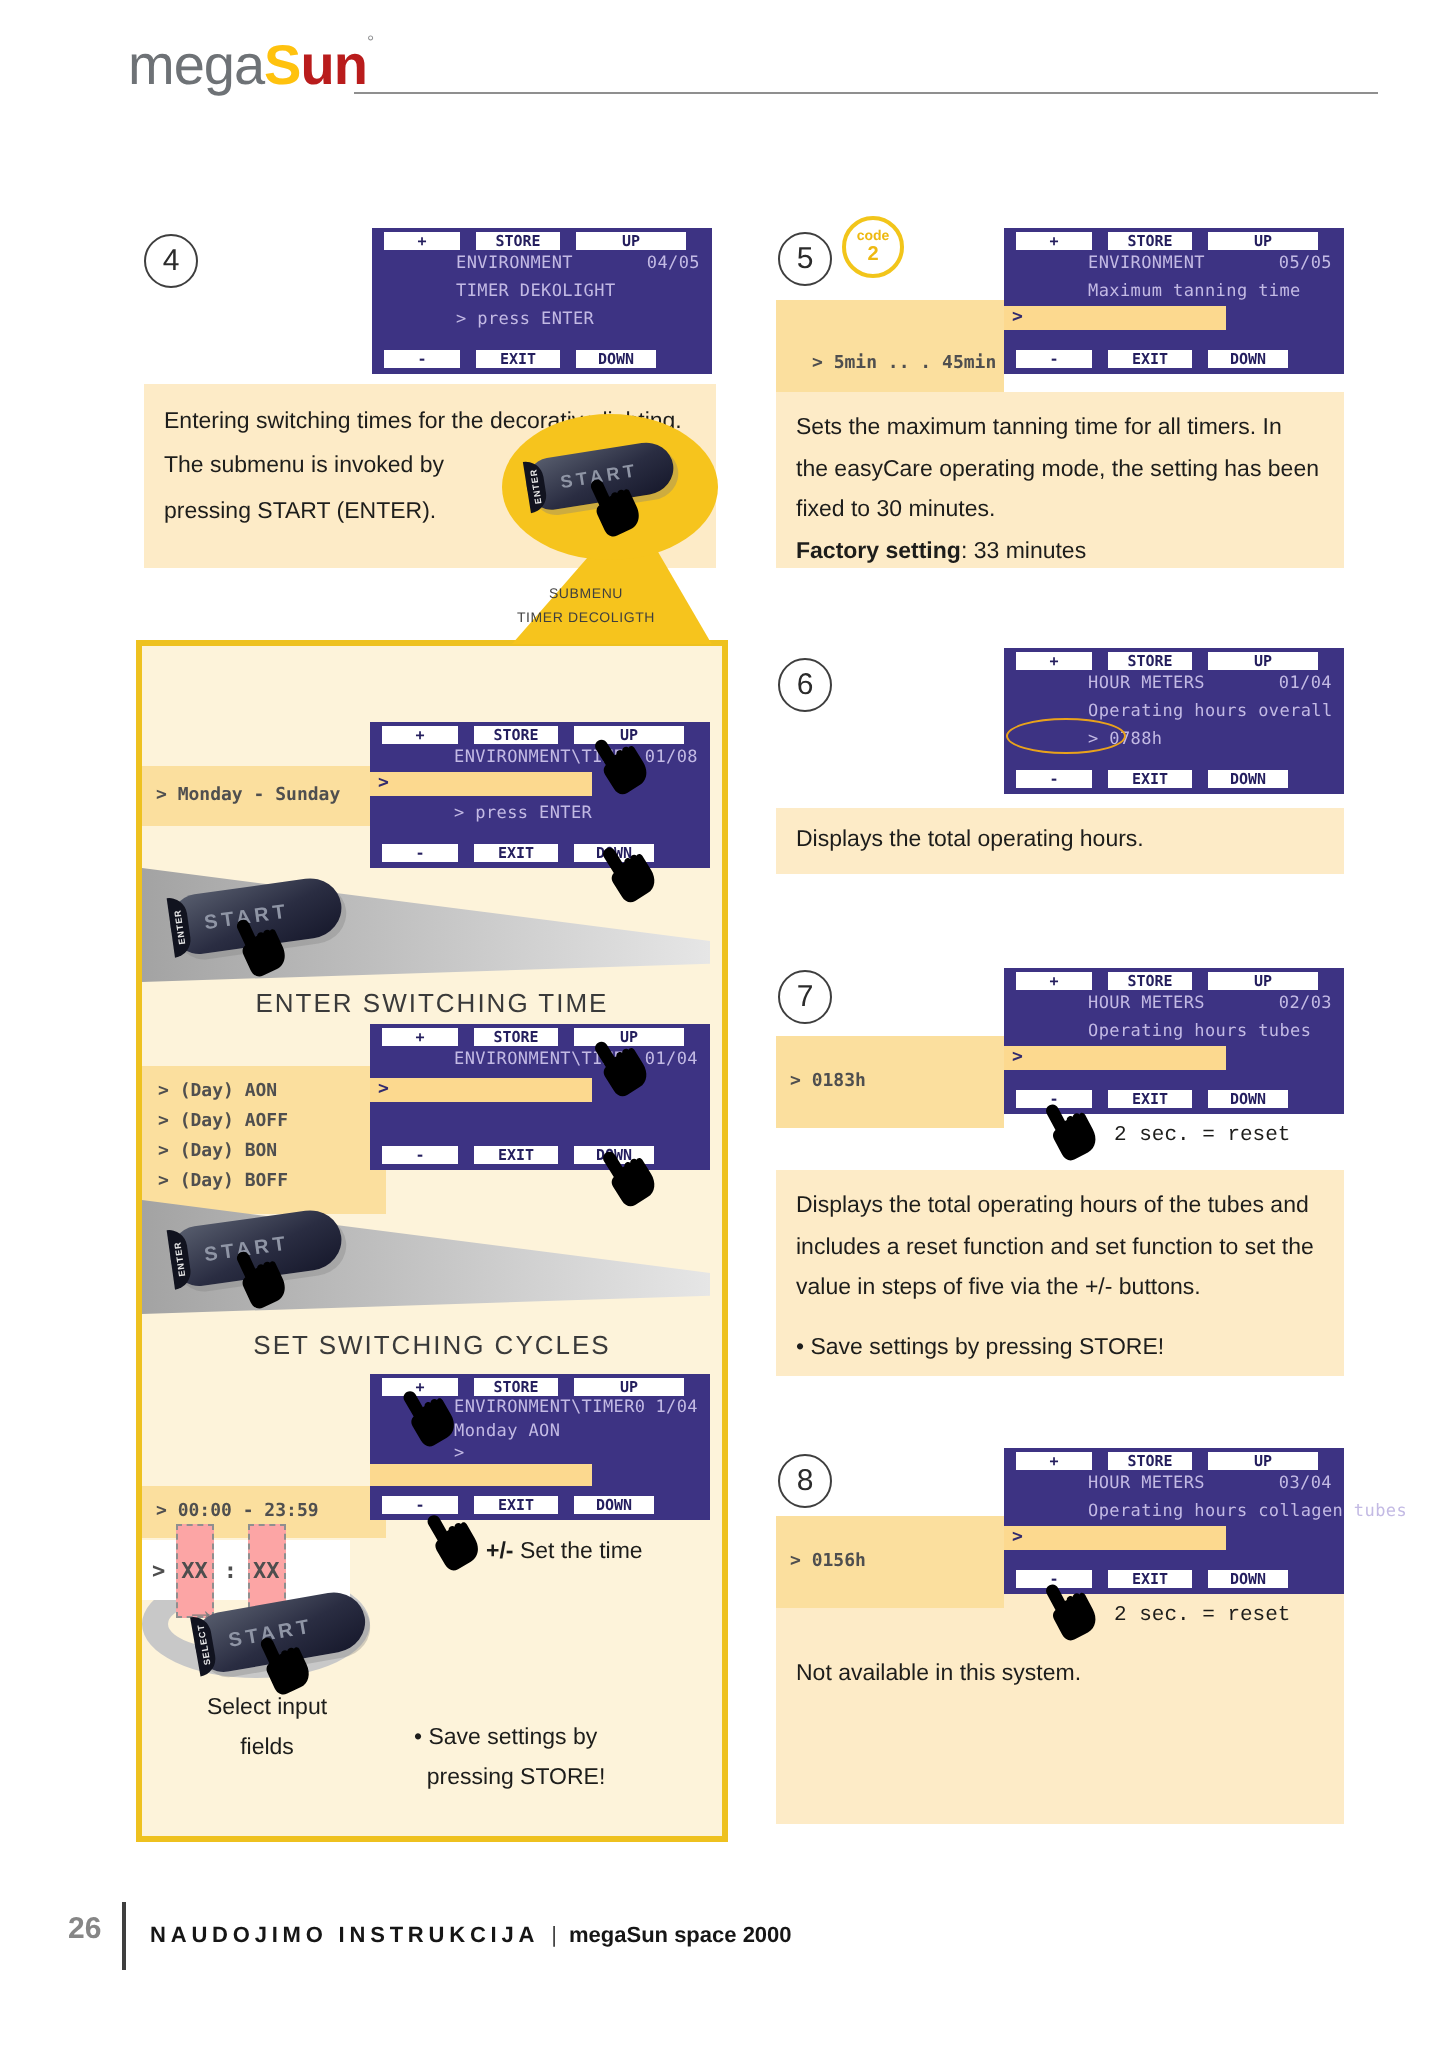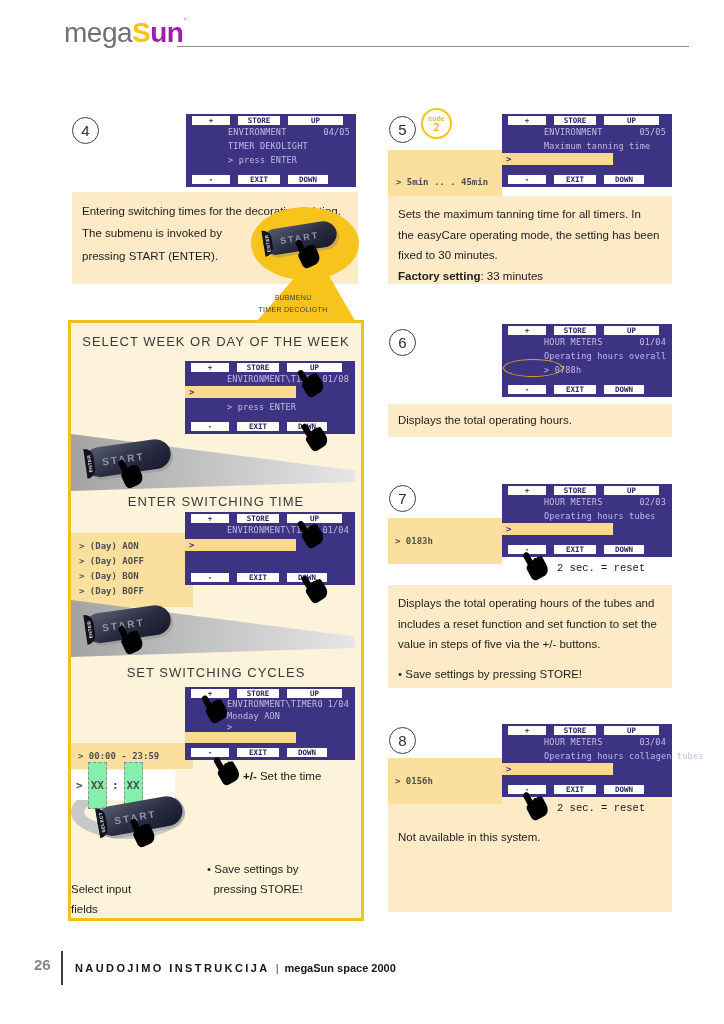--- a/index.html
+++ b/index.html
@@ -3,21 +3,21 @@
 <meta charset="utf-8">
 <style>
   html,body{margin:0;padding:0;background:#e8e8e8;}
   .page{position:relative;width:724px;height:1024px;background:#ffffff;margin:0 auto;
         font-family:"Liberation Sans",sans-serif;overflow:hidden;}
 
   
   .logo{position:absolute;left:64px;top:16px;font-size:28px;letter-spacing:-0.5px;}
   .logo .p1{color:#6e7276;font-weight:400;}
   .logo .p2{color:#ffc20e;font-weight:bold;}
-  .logo .p3{color:#a21caf;font-weight:bold;}
+  .logo .p3{color:#b91c1c;font-weight:bold;}
   .logo .mk{color:#8f9092;font-size:9px;vertical-align:18px;font-weight:400;}
   .hline{position:absolute;left:177px;top:46px;width:512px;height:1px;background:#8f8f8f;}
 
   
   .numc{position:absolute;width:25px;height:25px;border:1.6px solid #3e3e3e;border-radius:50%;
         text-align:center;line-height:25px;font-size:15px;color:#2b2b2b;background:#fff;box-sizing:content-box;}
 
   
   .code-badge{position:absolute;left:421px;top:108px;width:31px;height:31px;border:2.5px solid #f2c51a;
         border-radius:50%;color:#eeb911;text-align:center;box-sizing:border-box;background:#fff;z-index:2;}
@@ -36,21 +36,21 @@
   .lbar{position:absolute;left:0;width:107px;height:12px;background:#fcd98f;color:#312a6e;
         font:bold 9px "DejaVu Sans Mono",monospace;line-height:12px;padding-left:4px;}
   .oval{position:absolute;left:1px;top:35px;width:60px;height:18px;border:1.5px solid #e9a21b;
         border-radius:50%;box-sizing:border-box;}
 
   
   .tbox{position:absolute;background:#fdebc7;color:#1d1d1b;font-size:11.5px;line-height:1.8;
         padding:8px 10px;box-sizing:border-box;}
   .pre{white-space:pre-line;}
   .band{position:absolute;background:#fbdf9e;color:#4f4f4f;font:bold 9px "DejaVu Sans Mono",monospace;z-index:1;}
-  .band.bl{display:flex;align-items:flex-end;padding:0 0 9px 8px;box-sizing:border-box;}
+  .band.bl{display:flex;align-items:flex-end;padding:0 0 9px 18px;box-sizing:border-box;}
   .band.bc{display:flex;align-items:center;padding-left:7px;box-sizing:border-box;}
 
   
   .bigbox{position:absolute;left:68px;top:320px;width:290px;height:595px;border:3px solid #eec11f;
         background:#fdf3da;z-index:1;}
   .bhead{position:absolute;left:0;right:0;text-align:center;font-size:13px;font-weight:400;
         color:#3a3a3a;letter-spacing:1px;}
   .wedge{position:absolute;left:0;width:284px;height:57px;
         background:linear-gradient(to right,#a3a3a3,#e6e6e6);
         clip-path:polygon(0 0,100% 64%,100% 84%,0 100%);z-index:1;}
@@ -74,21 +74,21 @@
         border-radius:50%;z-index:3;}
   .funnel{position:absolute;left:256px;top:272px;width:104px;height:50px;background:#f6c41d;
         clip-path:polygon(42% 0,68% 0,96% 100%,0 100%);z-index:2;}
   .submenu{position:absolute;left:238px;top:292px;width:110px;z-index:4;text-align:center;
         font-size:7px;color:#3f3f3f;line-height:1.7;letter-spacing:0.3px;}
 
   
   .whitebox{position:absolute;left:0;top:447px;width:104px;height:30px;background:#ffffff;z-index:3;
         display:flex;align-items:center;gap:5px;padding-left:5px;box-sizing:border-box;
         font:bold 11px "DejaVu Sans Mono",monospace;color:#4e4e4e;}
-  .xxchip{background:#86efac;border:1px dashed #8f8f8f;padding:16px 2px;}
+  .xxchip{background:#fca5a5;border:1px dashed #8f8f8f;padding:16px 2px;}
   .arrow{position:absolute;font-size:15px;font-weight:bold;color:#7f7f7f;z-index:3;}
   .ring{position:absolute;left:0;top:462px;width:114px;height:54px;border:13px solid #c8c8c8;
         border-radius:50%;box-sizing:border-box;z-index:1;}
 
   .note{position:absolute;font-size:11.5px;color:#1d1d1b;}
   .smallnote{position:absolute;font-size:10.5px;color:#1d1d1b;z-index:7;font-family:Liberation Mono, monospace;}
 
   
   .pagenum{position:absolute;left:34px;top:956px;font-size:15px;font-weight:bold;color:#868686;}
   .fline{position:absolute;left:61px;top:951px;width:1.5px;height:34px;background:#3f3f3f;}
@@ -136,22 +136,22 @@
   </div>
   <svg class="hand" style="left:292px;top:234px;transform:rotate(-25deg)" viewBox="0 0 26 30">
       <use href="#handp"></use>
     </svg>
   <div class="submenu">
     <div>SUBMENU</div>
     <div>TIMER DECOLIGTH</div>
   </div>
 
   <div class="bigbox">
-    <div class="bhead" style="top:11px">SELECT WEEK OR DAY OF THE WEEK</div>
-
+
+    <div class="band bc" style="left:0;top:60px;width:118px;height:30px">&gt; Monday - Sunday</div>
 
     <div class="lcd" style="left:114px;top:38px">
       <span class="lkey k1">+</span>
       <span class="lkey k2">STORE</span>
       <span class="lkey k3">UP</span>
       <div class="lrow" style="top:13px"><span>ENVIRONMENT\TIMER</span><span>01/08</span></div>
       <div class="lbar" style="top:25px">&gt;</div>
       <div class="lrow single" style="top:41px">&gt; press ENTER</div>
       <span class="lkey b1">-</span>
       <span class="lkey b2">EXIT</span>
@@ -242,21 +242,21 @@
     <div class="startbtn" style="left:26px;top:478px;transform:rotate(-10deg)">
       <span class="sstrip">SELECT</span>
       <span class="slabel">START</span>
     </div>
     <svg class="hand" style="left:56px;top:490px;transform:rotate(-25deg)" viewBox="0 0 26 30">
         <use href="#handp"></use>
       </svg>
 
     <div class="note" style="left:172px;top:447px"><b>+/-</b> <span>Set the time</span></div>
 
-    <div class="note pre" style="left:0;top:557px;width:125px;text-align:left;line-height:1.7">Select input
+    <div class="note pre" style="left:0;top:522px;width:125px;text-align:center;line-height:1.7">Select input
 fields</div>
     <div class="note pre" style="left:136px;top:537px;width:152px;line-height:1.7;text-align:justify">• Save settings by
 &nbsp;&nbsp;pressing STORE!</div>
   </div>
 
   <div class="numc" style="left:389px;top:116px">5</div>
   <div class="code-badge">
     <div class="cb1">code</div>
     <div class="cb2">2</div>
   </div>

